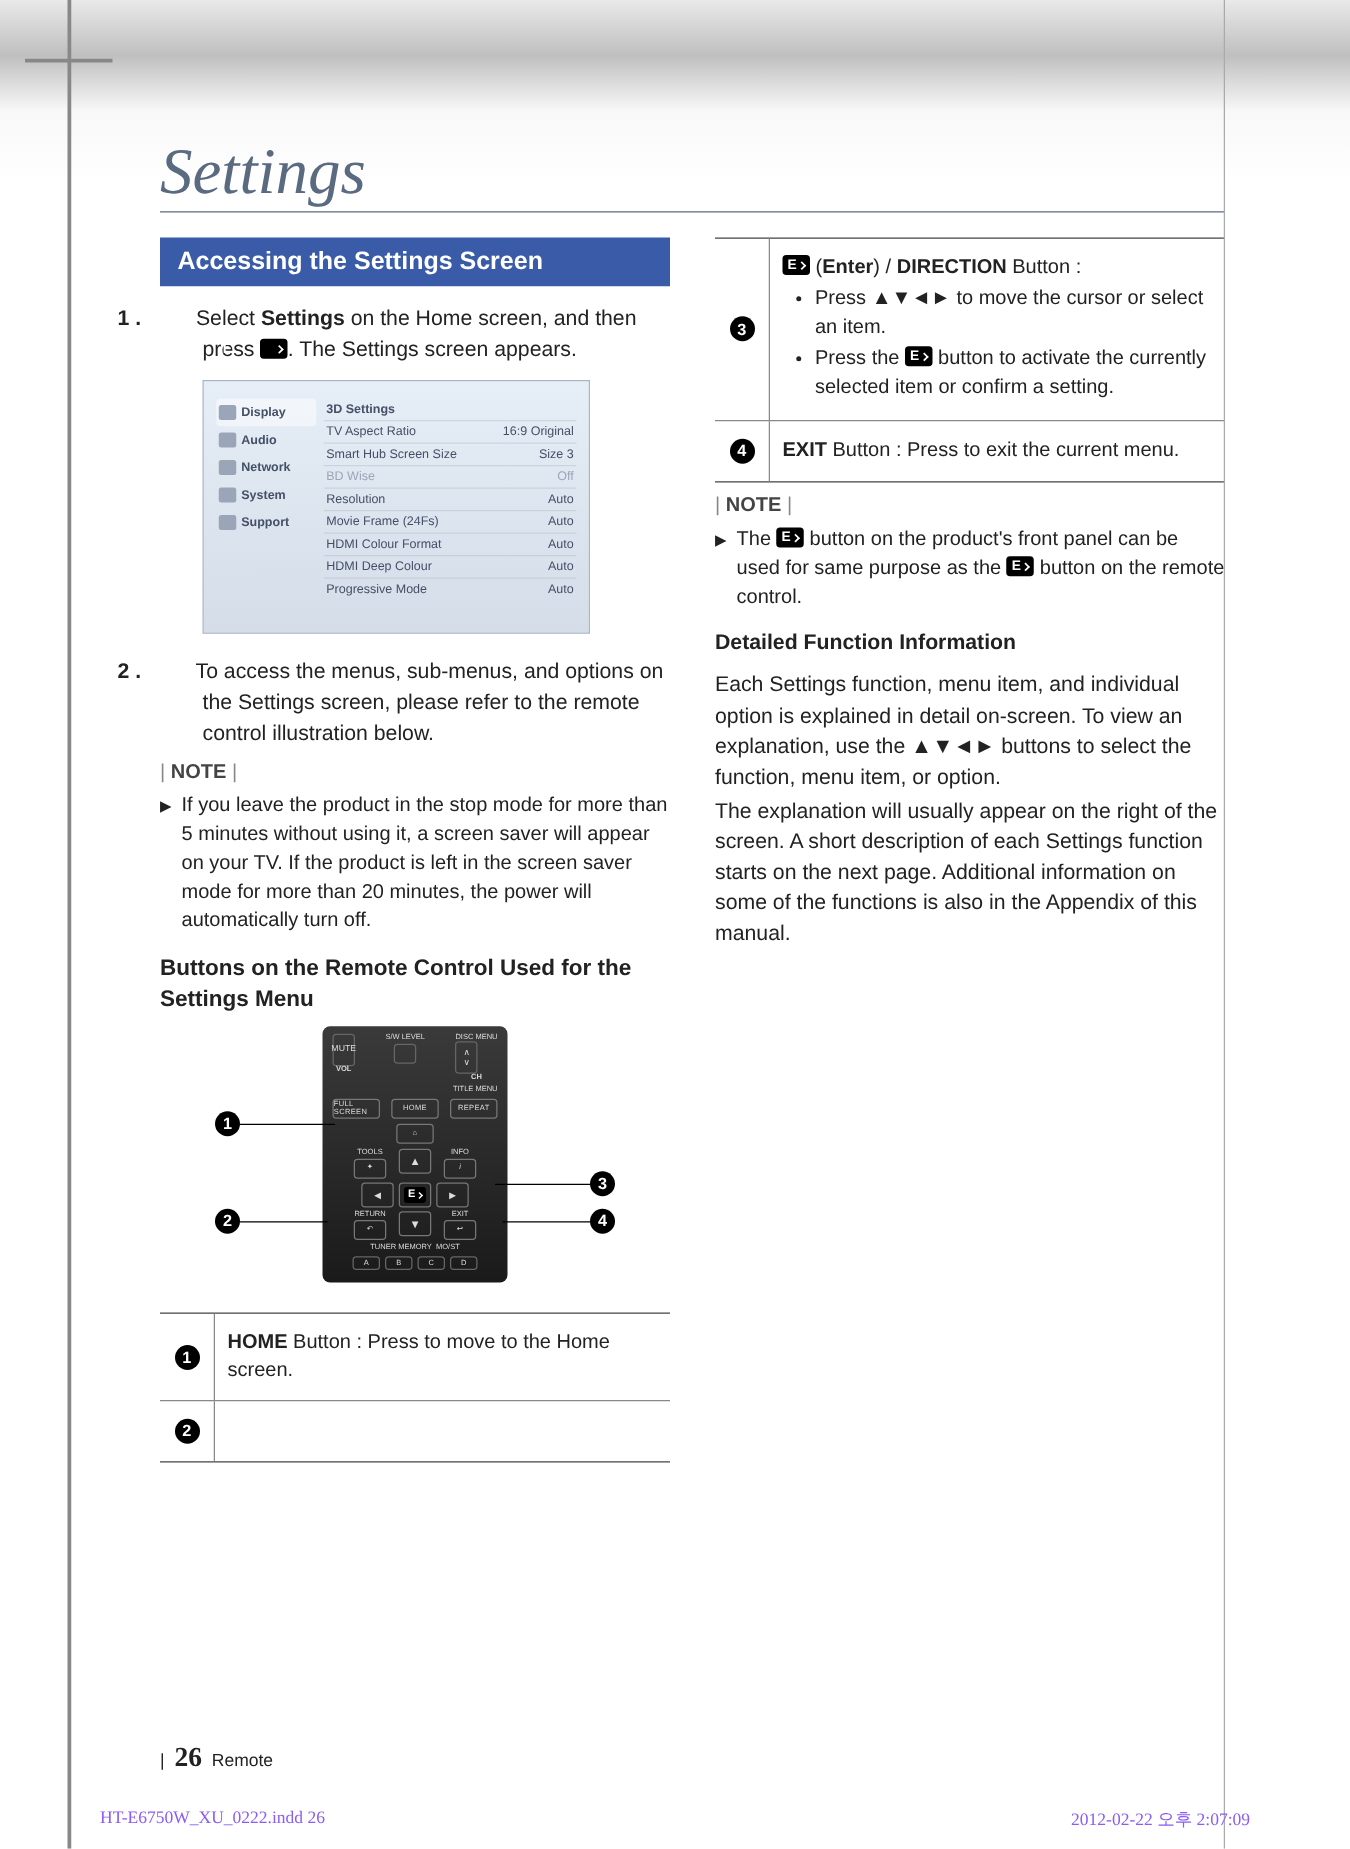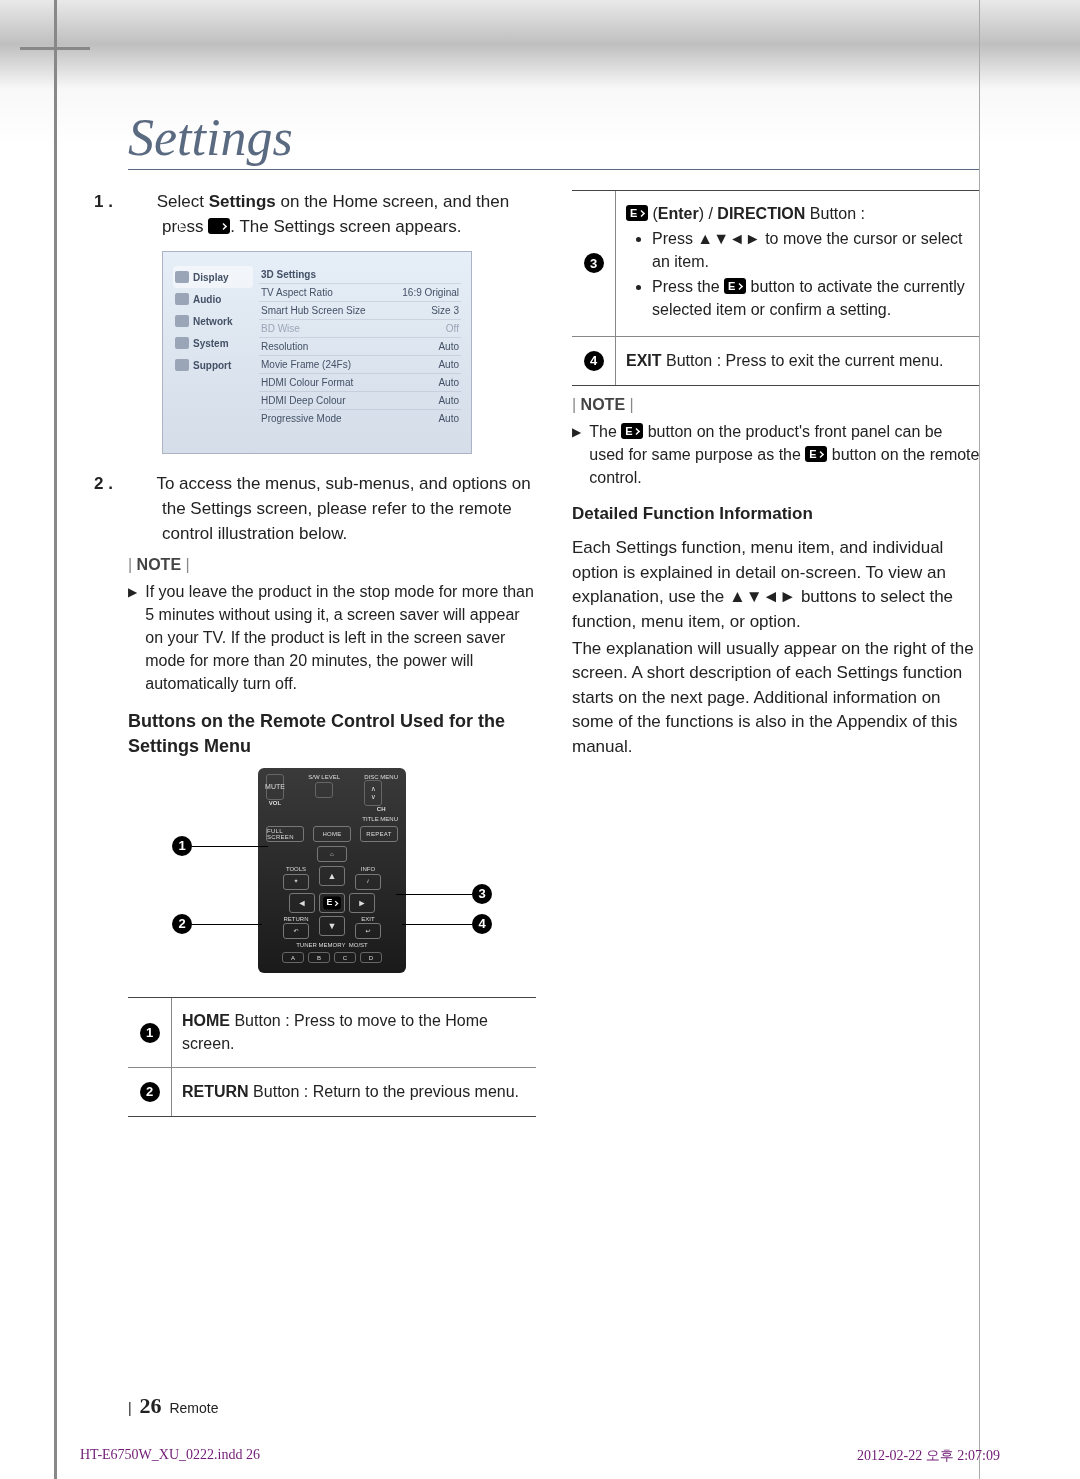--- a/index.html
+++ b/index.html
@@ -287,21 +287,21 @@
   }
   .meta-foot {
     position: absolute;
     left: 0; right: 0;
     bottom: 14px;
     display: flex;
     justify-content: space-between;
     padding: 0 80px;
     font-family: Georgia, serif;
     font-size: 14px;
-    color: #701a75;
+    color: #8b5cf6;
   }
   .meta-line {
     position: absolute;
     right: 100px; top: 0; bottom: 0;
     width: 1px; background: #aaa;
   }
 </style>
 </head>
 <body>
 
@@ -309,20 +309,21 @@
 <div class="trim-top"></div>
 <div class="meta-line"></div>
 
 <div class="page">
   <div class="title">Settings</div>
   <hr class="title-rule">
 
   <div class="columns">
 
     <div class="col">
+      <div class="section-banner">Accessing the Settings Screen</div>
 
       <ol class="steps">
         <li>
           <span class="num">1 .</span>
           <span>Select </span><span class="bold">Settings</span><span> on the Home screen, and then press </span><span class="enter-icon"></span><span>. The Settings screen appears.</span>
         </li>
       </ol>
 
       <div class="settings-mock">
         <div class="menu-row">
@@ -488,21 +489,20 @@
         <div class="ftable-row">
           <div class="fcell-num">
               <div class="circ">1</div>
             </div>
           <div class="fcell-txt"><span class="bold">HOME</span><span> Button : Press to move to the Home screen.</span></div>
         </div>
         <div class="ftable-row">
           <div class="fcell-num">
               <div class="circ">2</div>
             </div>
-          <div class="fcell-txt"><span class="bold">RETURN</span><span> Button : Return to the previous menu.</span></div>
         </div>
       </div>
     </div>
 
     <div class="col">
       <div class="ftable">
         <div class="ftable-row">
           <div class="fcell-num">
               <div class="circ">3</div>
             </div>

